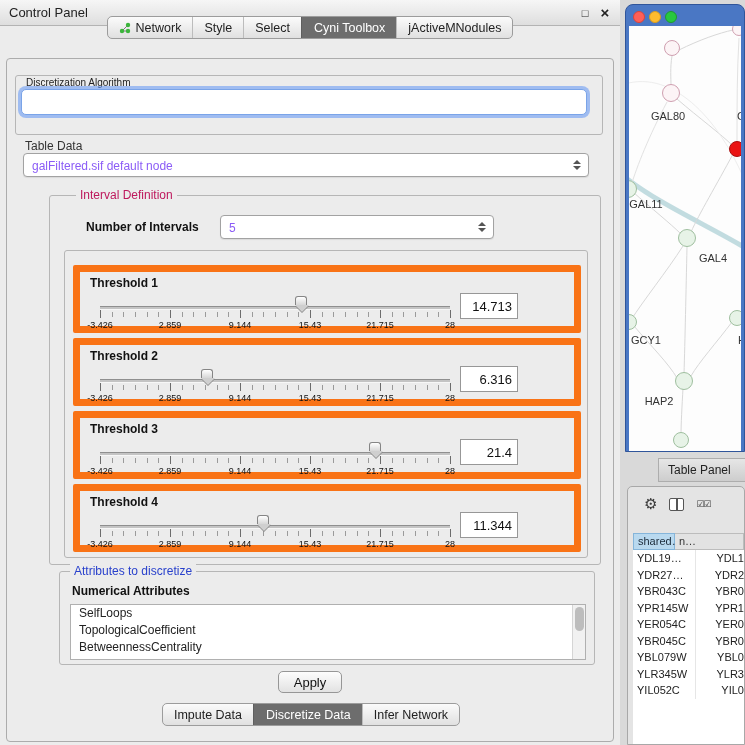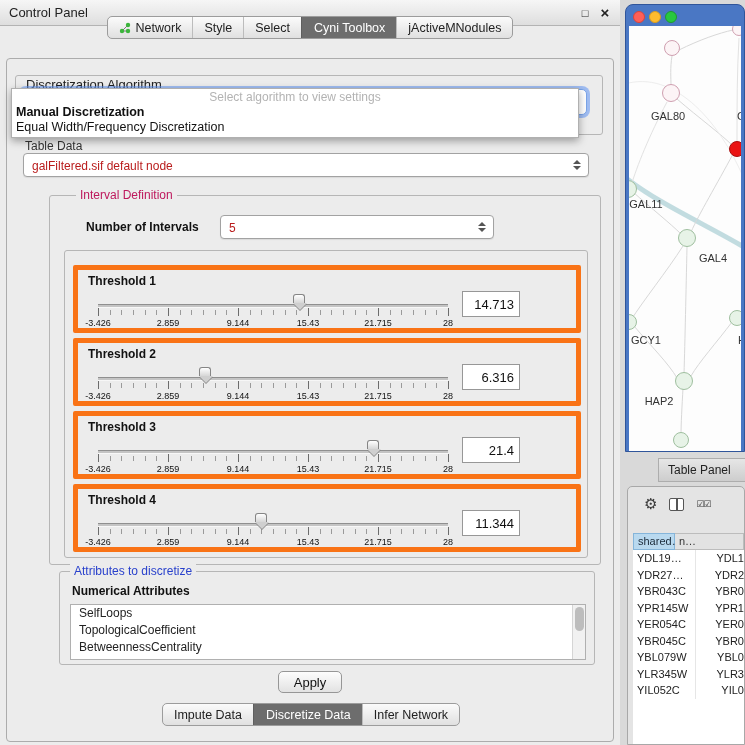--- a/index.html
+++ b/index.html
@@ -23,32 +23,32 @@
   .tab { display:flex; align-items:center; gap:5px; padding:0 11px; border-left:1px solid #bcbcbc; white-space:nowrap; }
   .tab:first-child { border-left:none; }
   .tab.selected { background:#6d6d6d; color:#fff; border-left-color:#5f5f5f;padding-left:12px; }
 
   .main-panel { position:absolute; left:6px; top:58px; width:608px; height:684px;
     border:1px solid #acacac; border-radius:4px; background:#ececec; }
 
   
   .algo-group { position:absolute; left:8px; top:16px; width:588px; height:60px;
     border:1px solid #b6b6b6; border-radius:3px; }
-  .algo-group .agt { position:absolute; left:10px; top:1px; font-size:13px; color:#222; }
+  .algo-group .agt { position:absolute; left:10px; top:1px; font-size:10px; color:#222; }
   .ghost-combo { position:absolute; left:14px; top:30px; width:566px; height:26px; background:#fff;
     border:1px solid #7aa4e8; border-radius:5px; box-shadow:0 0 0 3px rgba(96,150,245,.55); }
   .algo-popup { position:absolute; left:4px; top:29px; width:568px; height:50px; background:#fff;
     border:1px solid #b0b0b0; box-shadow:0 3px 8px rgba(0,0,0,.35); z-index:5; }
   .popup-ph { text-align:center; color:#b3b3b3; font-size:12px; height:15px; line-height:15px; margin-top:1px; }
   .popup-opt { font-size:12.5px; padding-left:4px; height:15px; line-height:15px; color:#111; }
   .popup-opt.first { font-weight:bold; }
 
   .td-label { position:absolute; left:18px; top:80px; font-size:12px; color:#333; }
   .combo { position:absolute; background:#fff; border:1px solid #a2a2a2; border-radius:4px;
-    box-shadow:inset 0 1px 0 #fff, 0 1px 1px rgba(0,0,0,.08); font-size:12px; color:#b91c1c; }
+    box-shadow:inset 0 1px 0 #fff, 0 1px 1px rgba(0,0,0,.08); font-size:12px; color:#8b5cf6; }
   .combo .val { position:absolute; left:8px; top:0; line-height:22px; white-space:nowrap; }
   .combo .arrows { position:absolute; right:7px; top:50%; transform:translateY(-50%);
     display:flex; flex-direction:column; gap:2px; }
   .arr-up { width:0; height:0; border-left:4px solid transparent; border-right:4px solid transparent; border-bottom:4px solid #555; }
   .arr-down { width:0; height:0; border-left:4px solid transparent; border-right:4px solid transparent; border-top:4px solid #555; }
   #td-combo { left:16px; top:94px; width:566px; height:24px; }
   #td-combo .val { line-height:24px; }
 
   .group { position:absolute; border:1px solid #b6b6b6; border-radius:3px; }
   .group-title { position:absolute; top:-8px; left:10px; background:#ececec; padding:0 4px; font-size:12px; }
@@ -56,21 +56,21 @@
   .gt-blue { color:#2941cc; }
 
   #interval-group { left:42px; top:136px; width:552px; height:370px; }
   .ni-label { position:absolute; left:36px; top:24px; font-size:12px; font-weight:bold; color:#111; }
   #ni-combo { left:170px; top:19px; width:274px; height:24px; }
   #ni-combo .val { line-height:24px; }
 
   #thresh-group { left:14px; top:54px; width:524px; height:308px; }
 
   .thr-box { position:absolute; left:8px; width:508px; height:68px;
-    border:5px solid #f97316; border-radius:2px; }
+    border:7px solid #f97316; border-radius:2px; }
   .thr-box .thr-lbl { position:absolute; left:10px; top:4px; font-size:12px; font-weight:bold; color:#111; }
   .track { position:absolute; left:20px; top:34px; width:350px; height:4px; background:#c4c4c4;
     border-top:1px solid #8f8f8f; border-bottom:1px solid #f7f7f7; }
   .thumb { position:absolute; top:24px; width:14px; height:16px; z-index:2; }
   .thumb .cap { position:absolute; top:0; left:0; width:12px; height:9px; border:1px solid #858585;
     border-bottom:none; border-radius:3px 3px 0 0; background:linear-gradient(#ffffff,#d6d6d6); }
   .thumb .tip { position:absolute; top:9px; left:0; width:0; height:0;
     border-left:7px solid transparent; border-right:7px solid transparent; border-top:7px solid #cfcfcf;
     filter:drop-shadow(0 1px 0 #858585); }
   .ticks { position:absolute; left:20px; top:40px; width:351px; height:5px;
@@ -168,25 +168,20 @@
         </div>
       </div>
     </div>
 
     <div class="main-panel">
 
       <div class="algo-group">
         <span class="agt">Discretization Algorithm</span>
       </div>
       <div class="ghost-combo"></div>
-      <div class="algo-popup">
-        <div class="popup-ph">Select algorithm to view settings</div>
-        <div class="popup-opt first">Manual Discretization</div>
-        <div class="popup-opt">Equal Width/Frequency Discretization</div>
-      </div>
 
       <div class="td-label">Table Data</div>
       <div class="combo" id="td-combo">
         <span class="val">galFiltered.sif default node</span>
         <span class="arrows">
             <i class="arr-up"></i>
             <i class="arr-down"></i>
           </span>
       </div>
 

